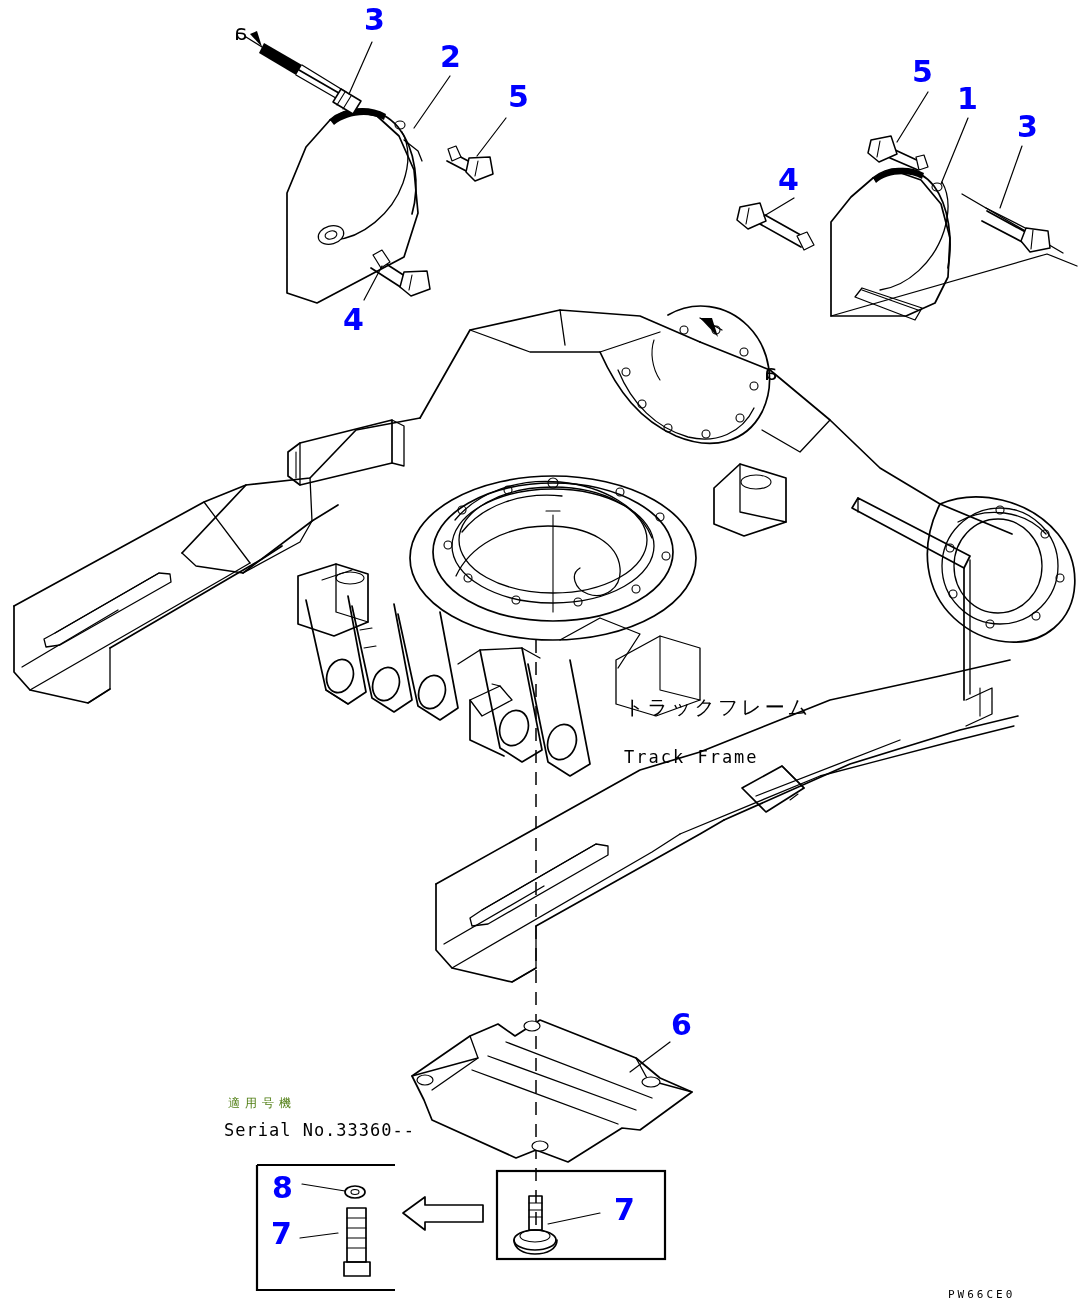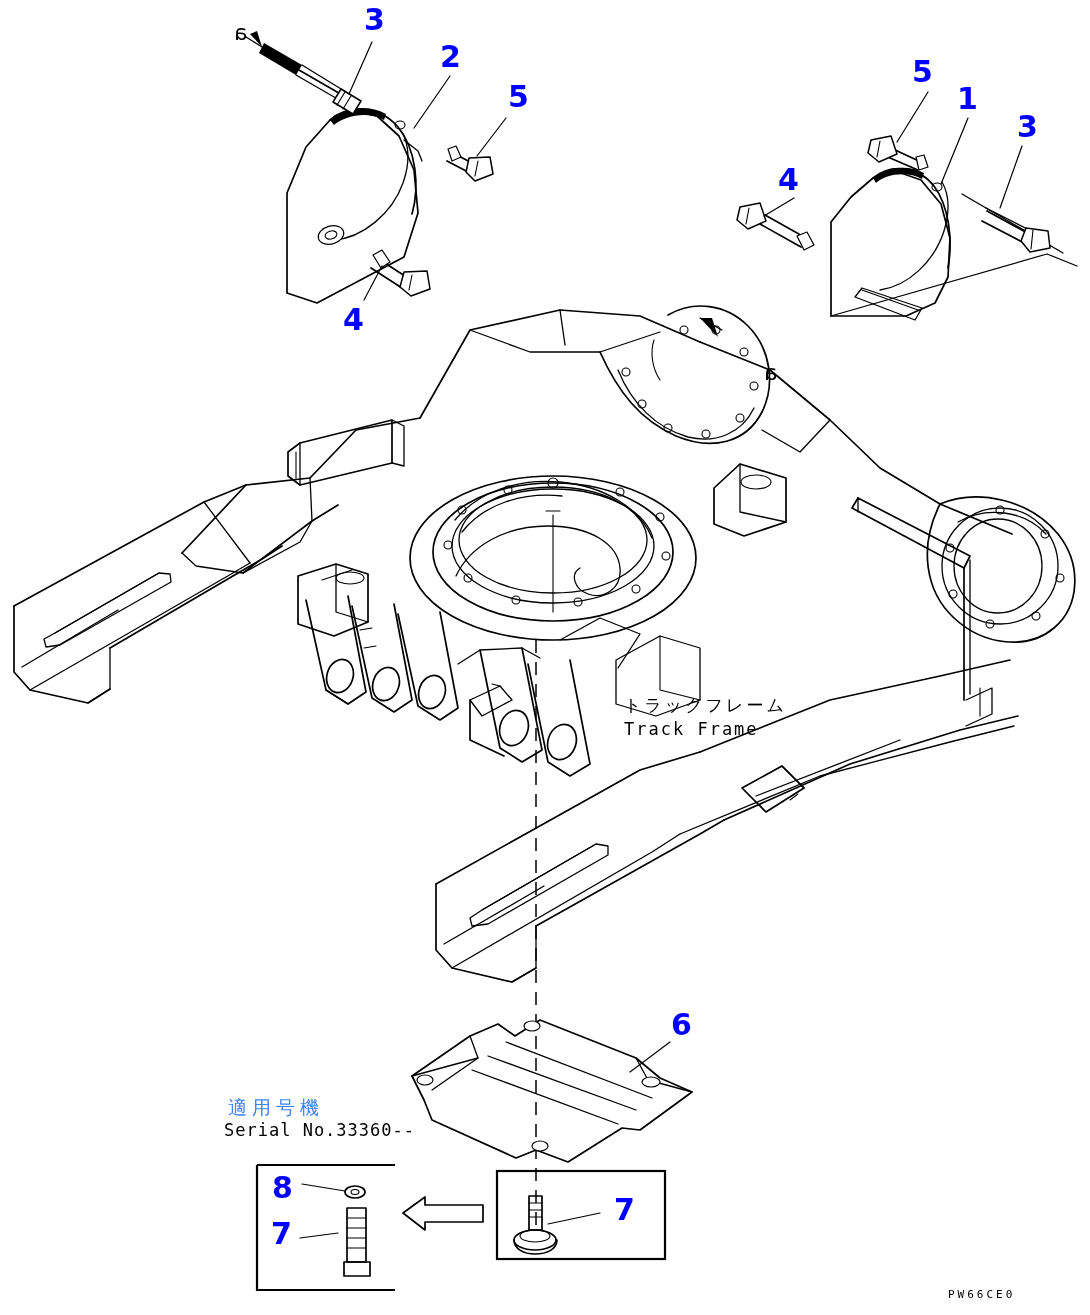--- a/index.html
+++ b/index.html
@@ -32,37 +32,38 @@
     font-weight: bold;
     font-size: 30px;
     line-height: 1;
     letter-spacing: 0px;
     user-select: none;
   }
   .label-jp {
     position: absolute;
     color: #000000;
     font-family: "DejaVu Sans", sans-serif;
-    font-size: 17px;
+    font-size: 20px;
     letter-spacing: 3px;
     white-space: nowrap;
   }
   .label-en {
     position: absolute;
     color: #000000;
     font-family: "DejaVu Sans Mono", monospace;
     font-size: 17px;
     letter-spacing: 2px;
     white-space: nowrap;
+    margin-top: 28px;
   }
   .serial-jp {
     position: absolute;
-    color: #3b82f6;
+    color: #4d7c0f;
     font-family: "DejaVu Sans", sans-serif;
-    font-size: 19px;
+    font-size: 12px;
     letter-spacing: 5px;
     white-space: nowrap;
   }
   .serial-en {
     position: absolute;
     color: #000000;
     font-family: "DejaVu Sans Mono", monospace;
     font-size: 17px;
     letter-spacing: 1px;
     white-space: nowrap;

